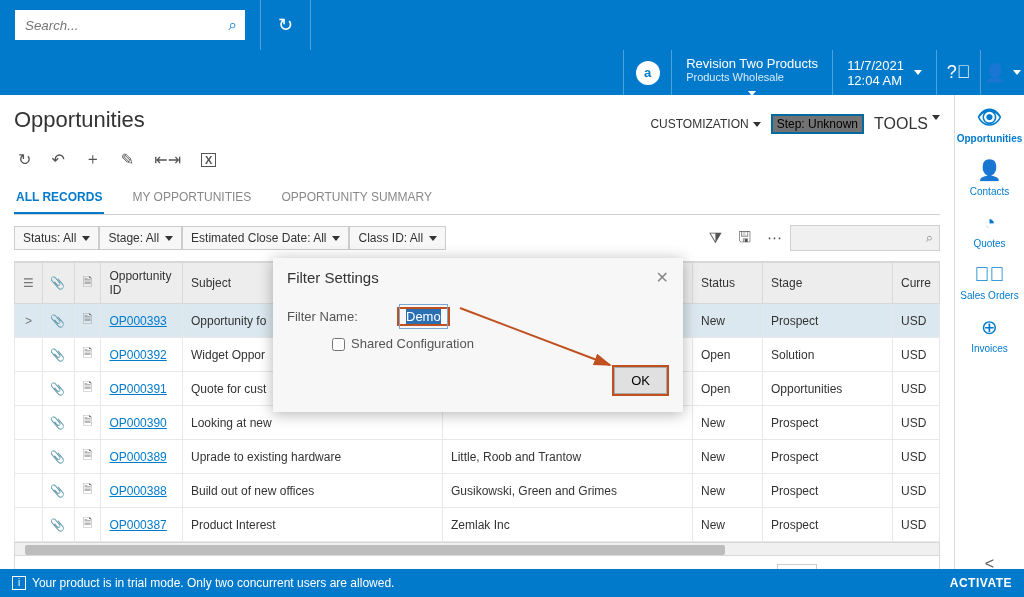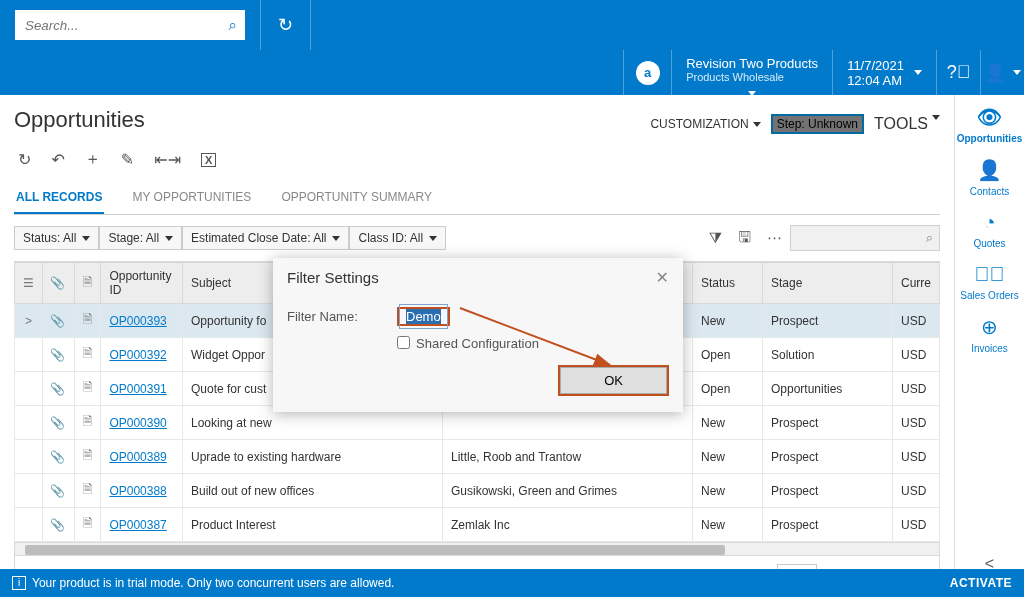--- a/index.html
+++ b/index.html
@@ -90,24 +90,24 @@
   .modal { position:absolute; left:273px; top:258px; width:410px; background:#f7f7f7; box-shadow:0 2px 14px rgba(0,0,0,0.3); z-index:50; }
   .modal-head { display:flex; align-items:center; padding:10px 14px; font-size:15px; color:#333; }
   .modal-head .mflex { flex:1; }
   .modal-close { color:#888; font-size:16px; cursor:pointer; }
   .modal-body { padding:10px 14px 16px 14px; }
   .mrow { display:flex; align-items:center; margin-bottom:10px; }
   .mlabel { width:110px; font-size:13px; color:#555; }
   .minput-wrap { border:2px solid #c05020; padding:0; }
   .minput { border:1px solid #7aa7d0; width:267px; padding:4px 6px; font-size:13px; outline:none; }
   .minput .sel { background:#2a6fb0; color:#fff; }
-  .mcheck { display:flex; align-items:flex-start; gap:6px; font-size:13px; color:#555; margin-left:110px; margin-bottom:14px;}
+  .mcheck { display:flex; align-items:flex-end; gap:6px; font-size:13px; color:#555; margin-left:45px; margin-bottom:14px;}
   .mcheck input { width:13px; height:13px;}
   .mbtn-wrap { display:flex; justify-content:flex-end; }
-  .mbtn { border:2px solid #c05020; background:#e0e0e0; padding:6px 44px; font-size:13px; cursor:pointer; box-shadow: inset 0 0 0 1px #aaa;}
+  .mbtn { border:2px solid #c05020; background:#e0e0e0; padding:6px 17px; font-size:13px; cursor:pointer; box-shadow: inset 0 0 0 1px #aaa;}
   
   
   .arrow-svg { position:absolute; left:455px; top:303px; z-index:60; pointer-events:none; }
 </style>
 </head>
 <body>
 
 <div class="header">
   <div class="search-wrap">
     <div class="search-box">

